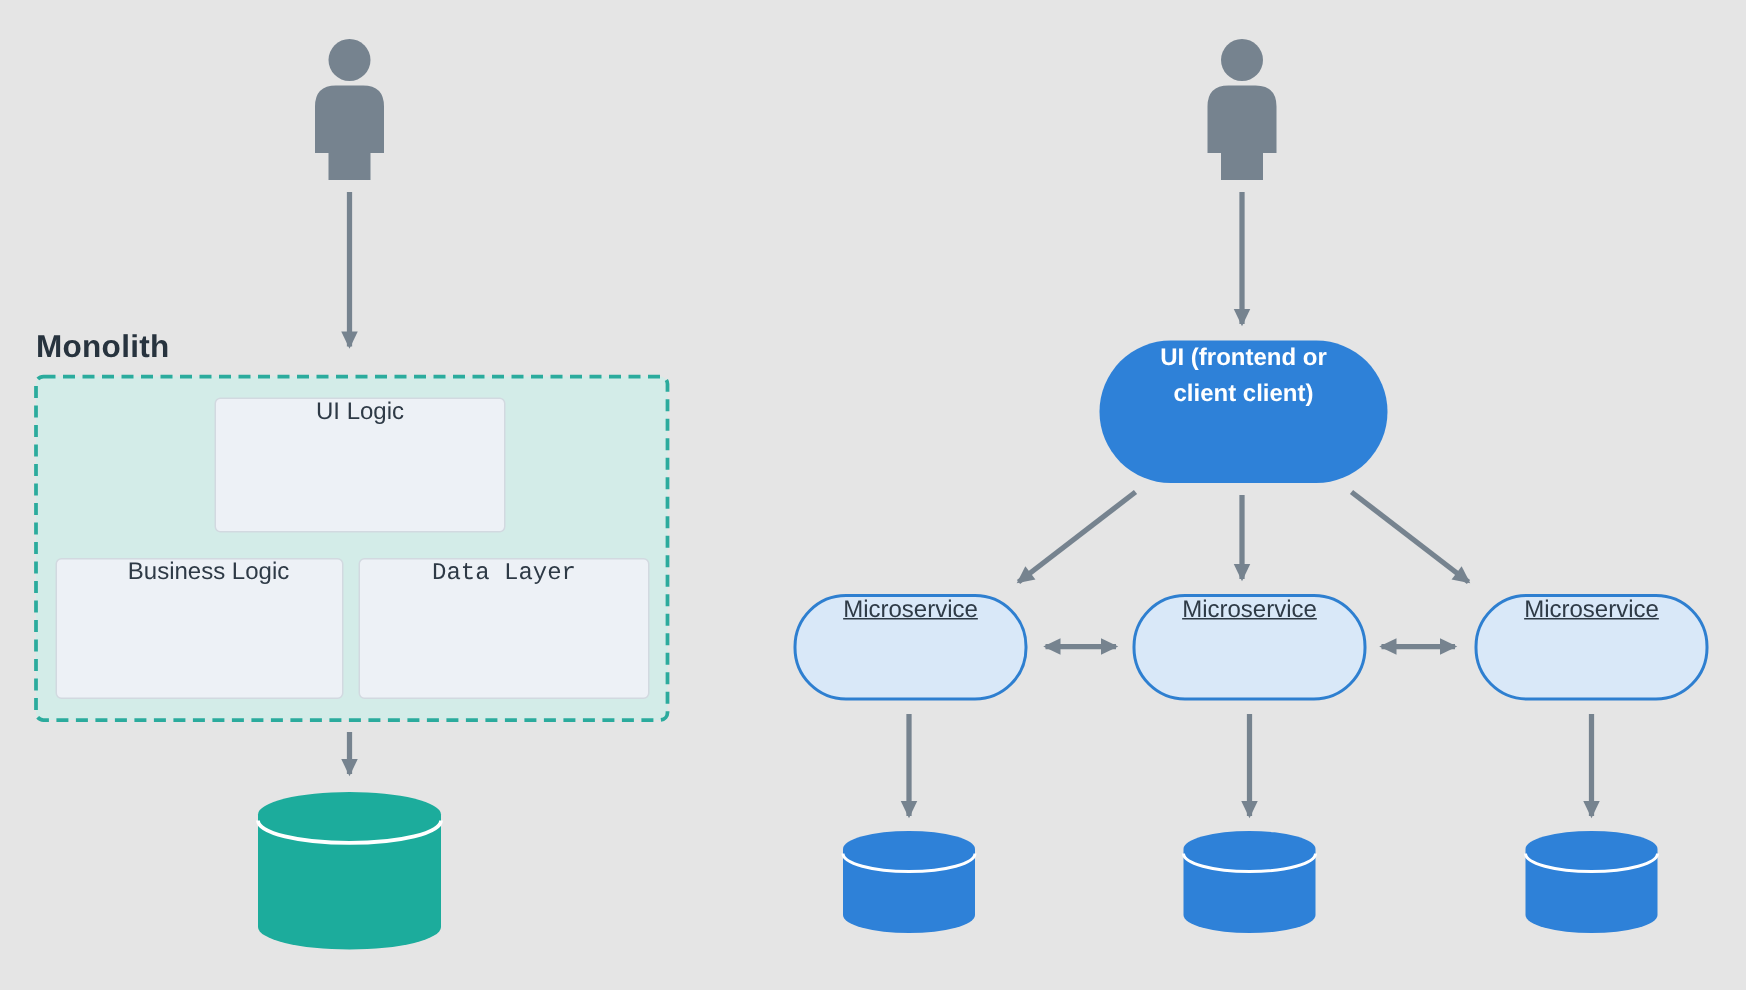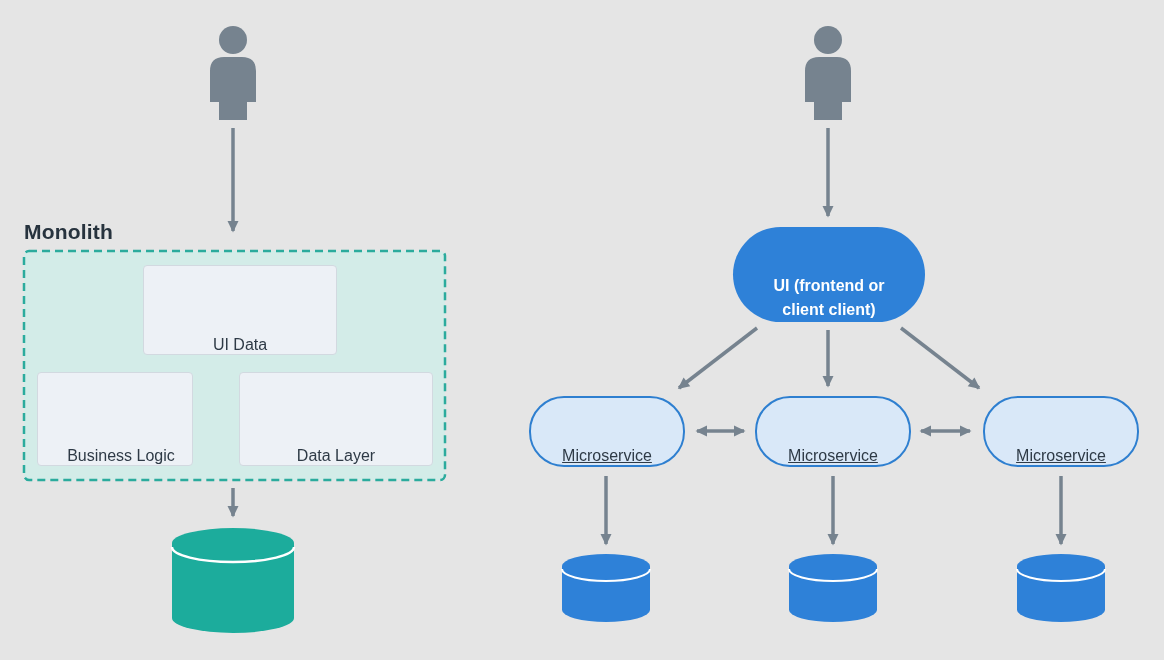--- a/index.html
+++ b/index.html
@@ -20,21 +20,21 @@
     position:relative;
     width:1164px;
     height:660px;
     background:#e5e5e5;
     overflow:hidden;
   }
   .shapes{position:absolute;left:0;top:0;z-index:1;}
   .node{
     position:absolute;
     display:flex;
-    align-items:flex-end;
+    align-items:flex-start;
     justify-content:center;
     text-align:center;
     box-sizing:border-box;
     z-index:2;
     color:var(--dark-text);
     font-size:16px;
   }
   .monolith-label{
     position:absolute;
     left:24px;
@@ -117,26 +117,26 @@
     </g>
     <g>
       <path d="M1017,566 a44,12 0 0 1 88,0 v44 a44,12 0 0 1 -88,0 z" fill="#2E81D8"></path>
       <path d="M1017,569 a44,12 0 0 0 88,0" stroke="#ffffff" stroke-width="2" fill="none"></path>
     </g>
   </svg>
 
   <div class="monolith-label">Monolith</div>
 
   <div class="node layer-box" style="left:143px;top:265px;width:194px;height:90px;">
-    <span>UI Data</span>
+    <span>UI Logic</span>
   </div>
-  <div class="node layer-box" style="left:37px;top:372px;width:156px;height:94px;padding-left:12px;">
+  <div class="node layer-box" style="left:37px;top:372px;width:192px;height:94px;padding-left:12px;">
     <span>Business Logic</span>
   </div>
-  <div class="node layer-box" style="left:239px;top:372px;width:194px;height:94px;">
+  <div class="node layer-box" style="left:239px;top:372px;width:194px;height:94px;font-family:Liberation Mono, monospace;">
     <span>Data Layer</span>
   </div>
 
   <div class="node ui-pill" style="left:733px;top:227px;width:192px;height:95px;">
     <div>
       <div>UI (frontend or</div>
       <div>client client)</div>
     </div>
   </div>
 

